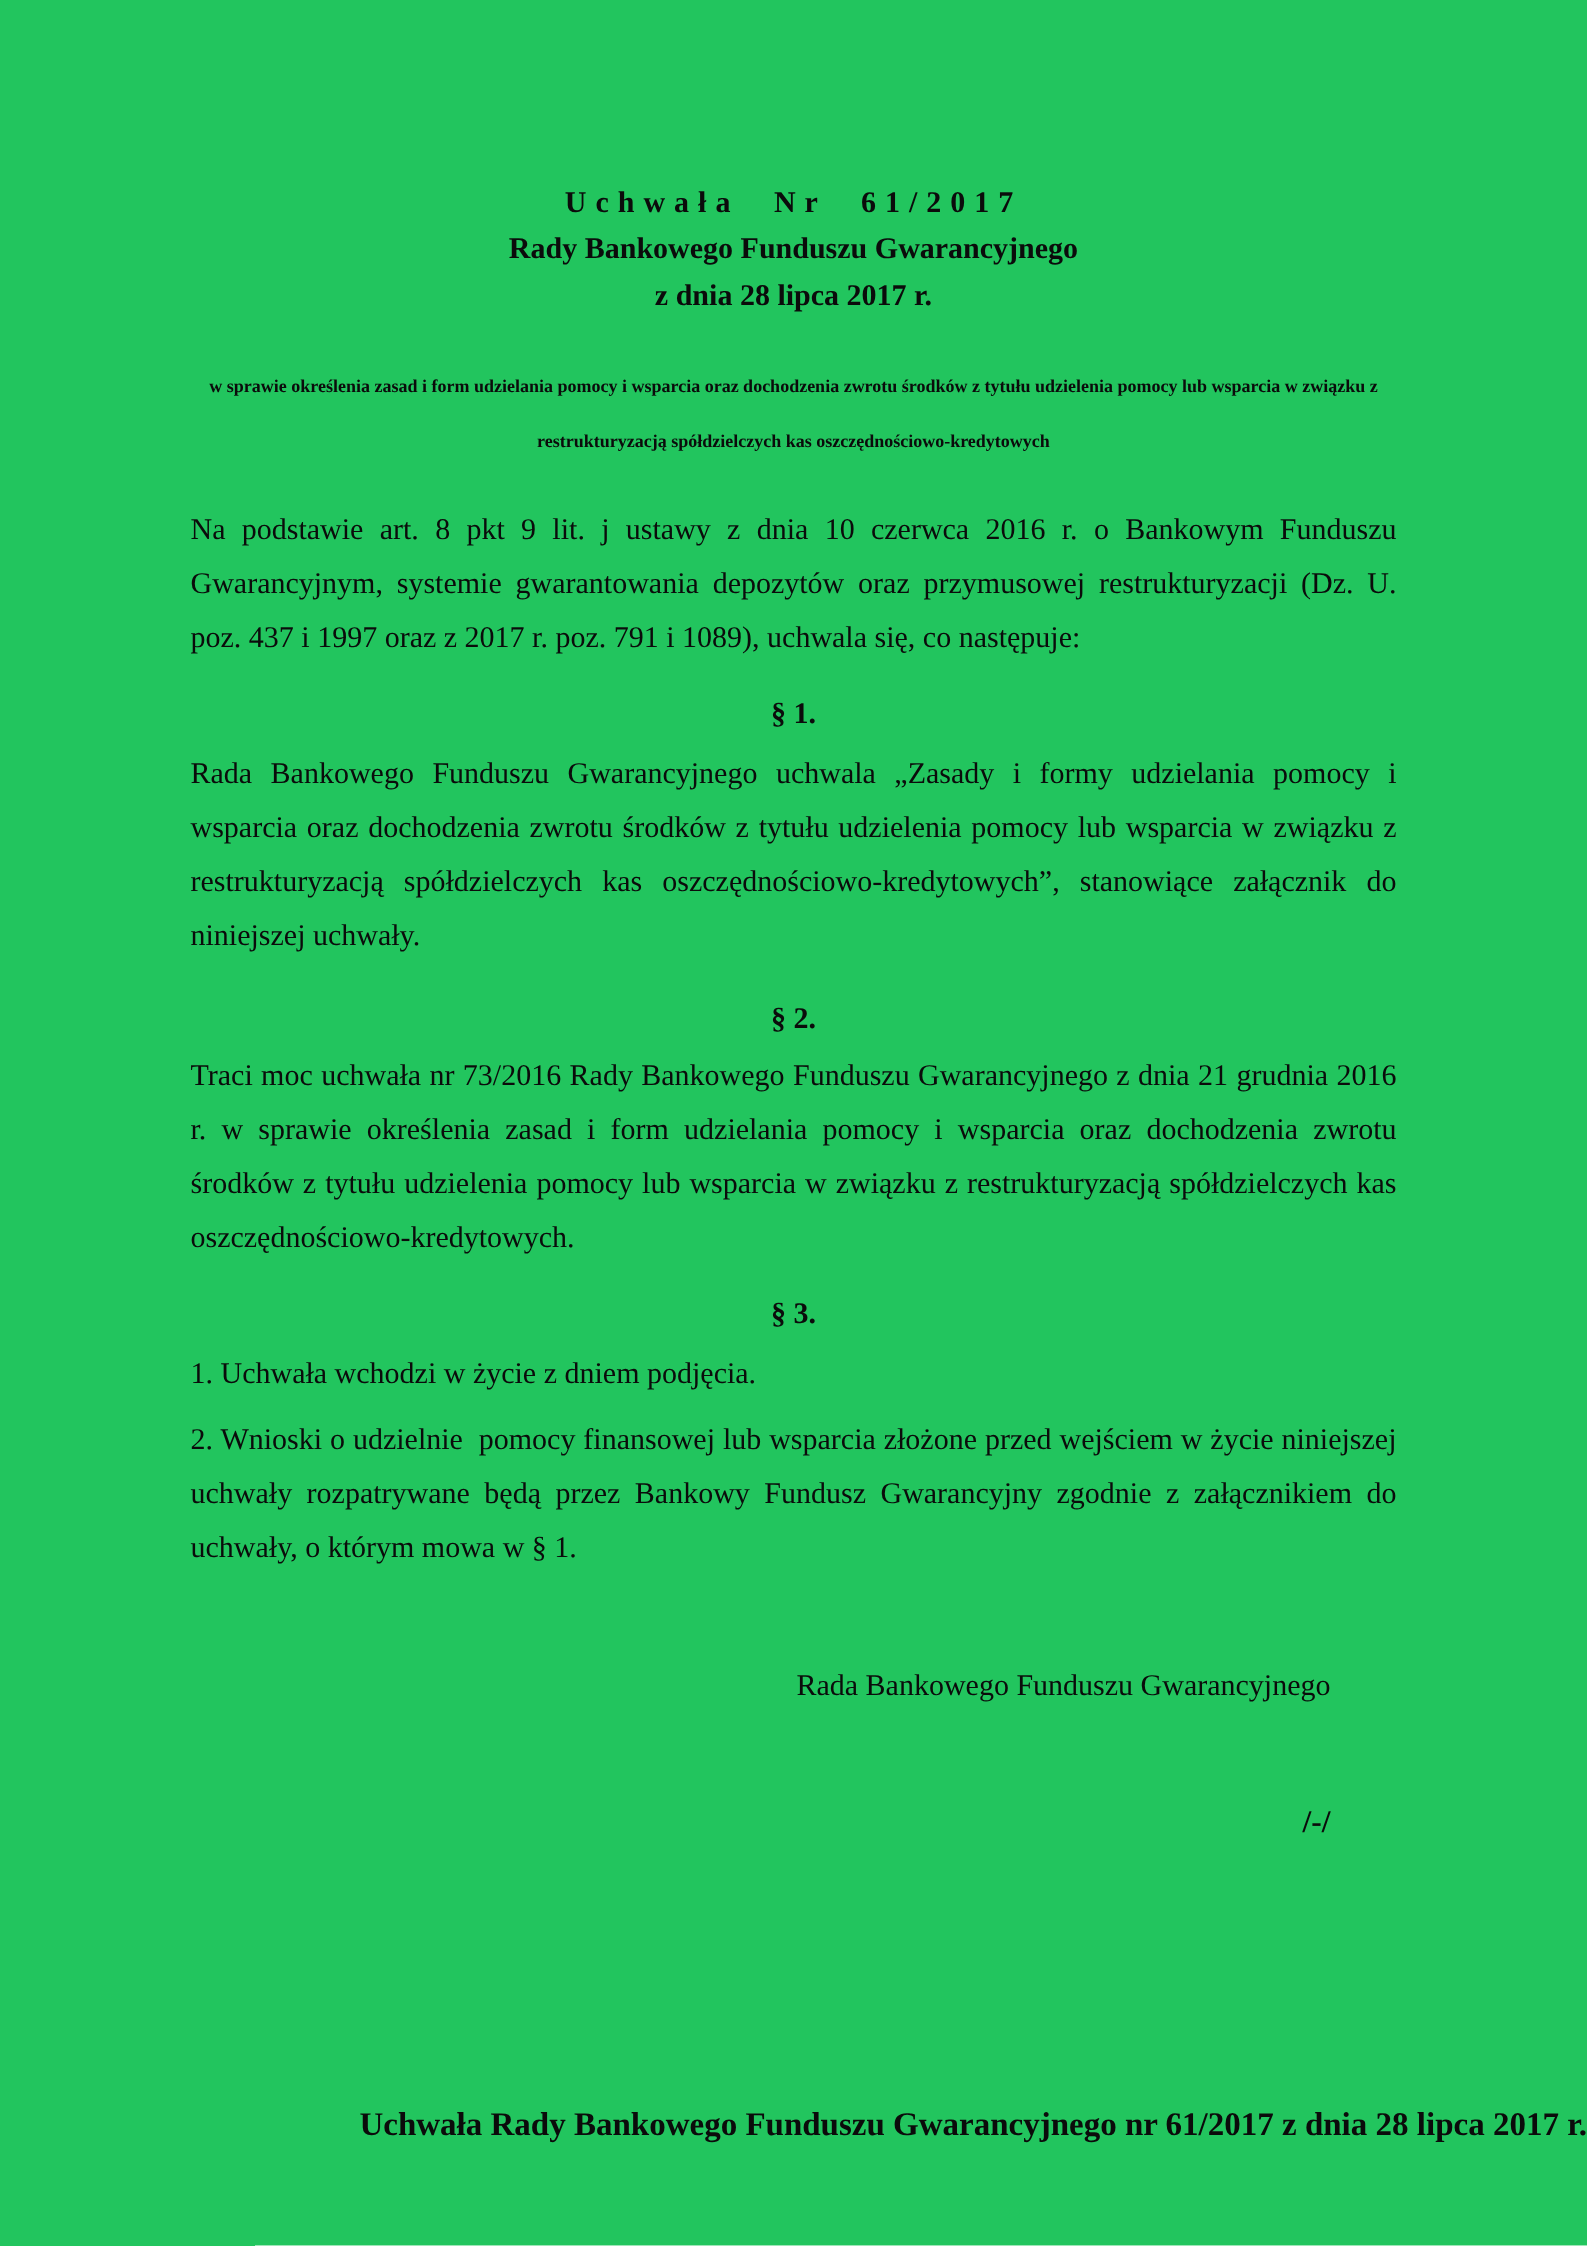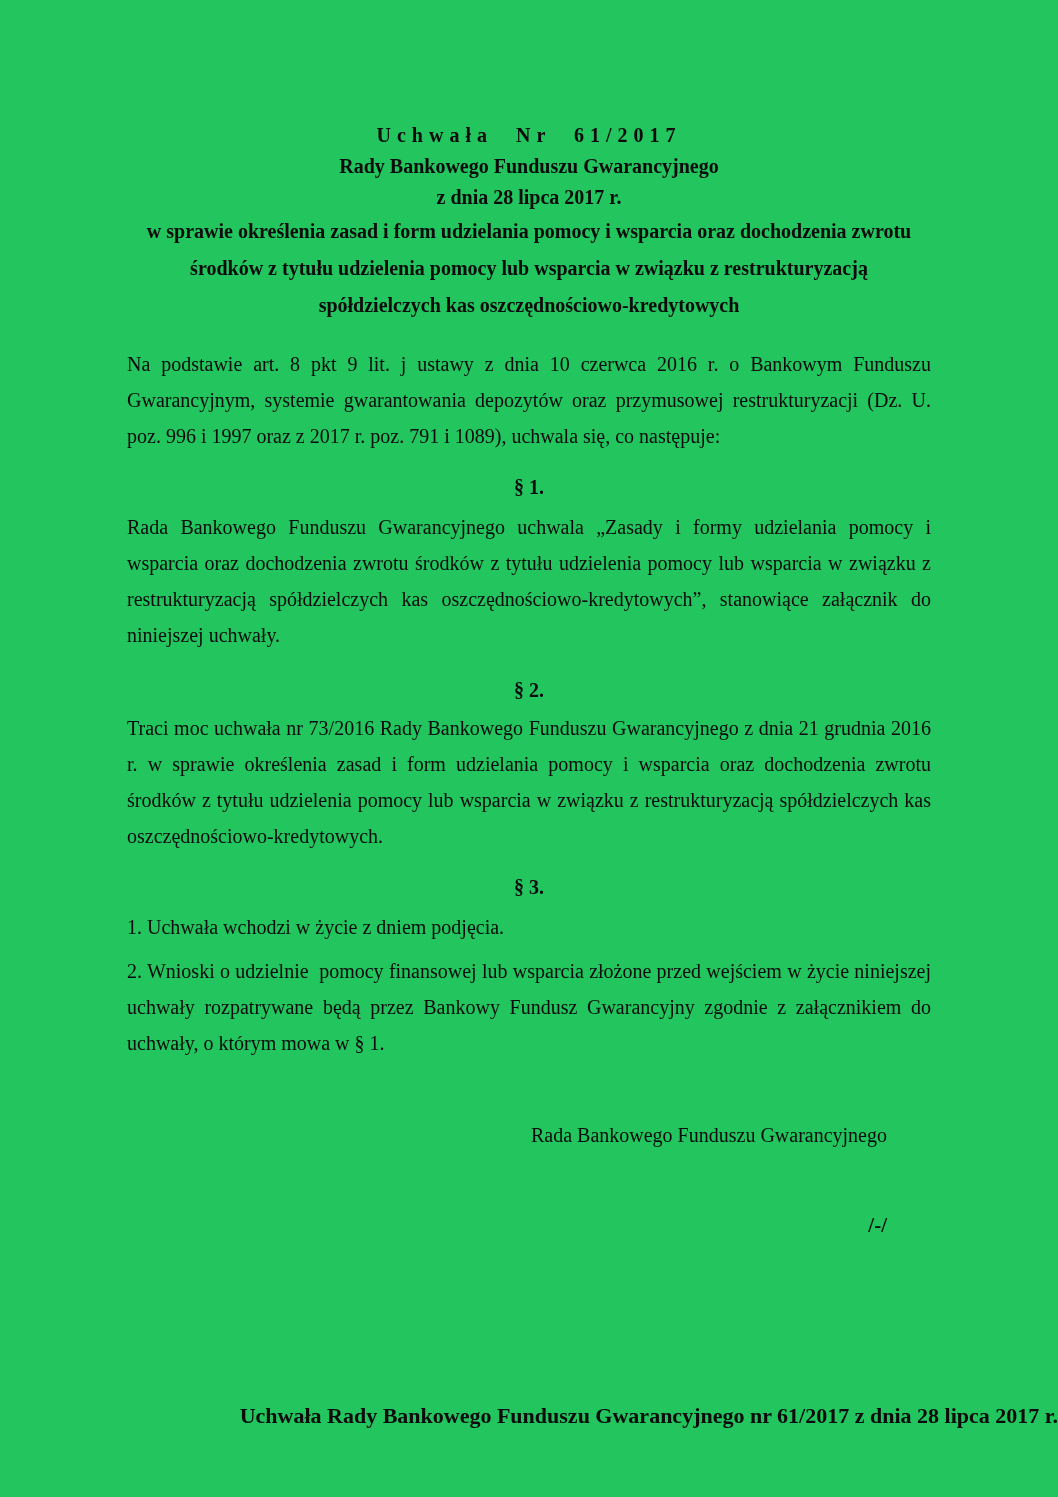--- a/index.html
+++ b/index.html
@@ -22,23 +22,24 @@
     font-weight: bold;
     font-size: 20px;
     line-height: 31px;
   }
   .doc-title {
     letter-spacing: 6px;
     word-spacing: 12px;
   }
 
   .subject {
+    margin-top: 26px;
     text-align: center;
     font-weight: bold;
-    font-size: 20px;
+    font-size: 12px;
     line-height: 37px;
   }
 
   .par {
     margin: 0;
     font-size: 20px;
     line-height: 36px;
     text-align: justify;
   }
   .preamble { margin-top: 22px; }
@@ -87,21 +88,21 @@
 <div class="page">
 
   <div class="doc-header">
     <div class="doc-title">Uchwała Nr 61/2017</div>
     <div class="doc-org">Rady Bankowego Funduszu Gwarancyjnego</div>
     <div class="doc-date">z dnia 28 lipca 2017 r.</div>
   </div>
 
   <div class="subject">w sprawie określenia zasad i form udzielania pomocy i wsparcia oraz dochodzenia zwrotu środków z tytułu udzielenia pomocy lub wsparcia w związku z restrukturyzacją spółdzielczych kas oszczędnościowo-kredytowych</div>
 
-  <p class="par preamble">Na podstawie art. 8 pkt 9 lit. j ustawy z dnia 10 czerwca 2016 r. o Bankowym Funduszu Gwarancyjnym, systemie gwarantowania depozytów oraz przymusowej restrukturyzacji (Dz. U. poz. 996 i 1997 oraz z 2017 r. poz. 791 i 1089), uchwala się, co następuje:</p>
+  <p class="par preamble">Na podstawie art. 8 pkt 9 lit. j ustawy z dnia 10 czerwca 2016 r. o Bankowym Funduszu Gwarancyjnym, systemie gwarantowania depozytów oraz przymusowej restrukturyzacji (Dz. U. poz. 437 i 1997 oraz z 2017 r. poz. 791 i 1089), uchwala się, co następuje:</p>
 
   <div class="section sec-1">
     <p class="sec-heading">§ 1.</p>
     <p class="par">Rada Bankowego Funduszu Gwarancyjnego uchwala „Zasady i formy udzielania pomocy i wsparcia oraz dochodzenia zwrotu środków z tytułu udzielenia pomocy lub wsparcia w związku z restrukturyzacją spółdzielczych kas oszczędnościowo-kredytowych”, stanowiące załącznik do niniejszej uchwały.</p>
   </div>
 
   <div class="section sec-2">
     <p class="sec-heading">§ 2.</p>
     <p class="par">Traci moc uchwała nr 73/2016 Rady Bankowego Funduszu Gwarancyjnego z dnia 21 grudnia 2016 r. w sprawie określenia zasad i form udzielania pomocy i wsparcia oraz dochodzenia zwrotu środków z tytułu udzielenia pomocy lub wsparcia w związku z restrukturyzacją spółdzielczych kas oszczędnościowo-kredytowych.</p>
   </div>

